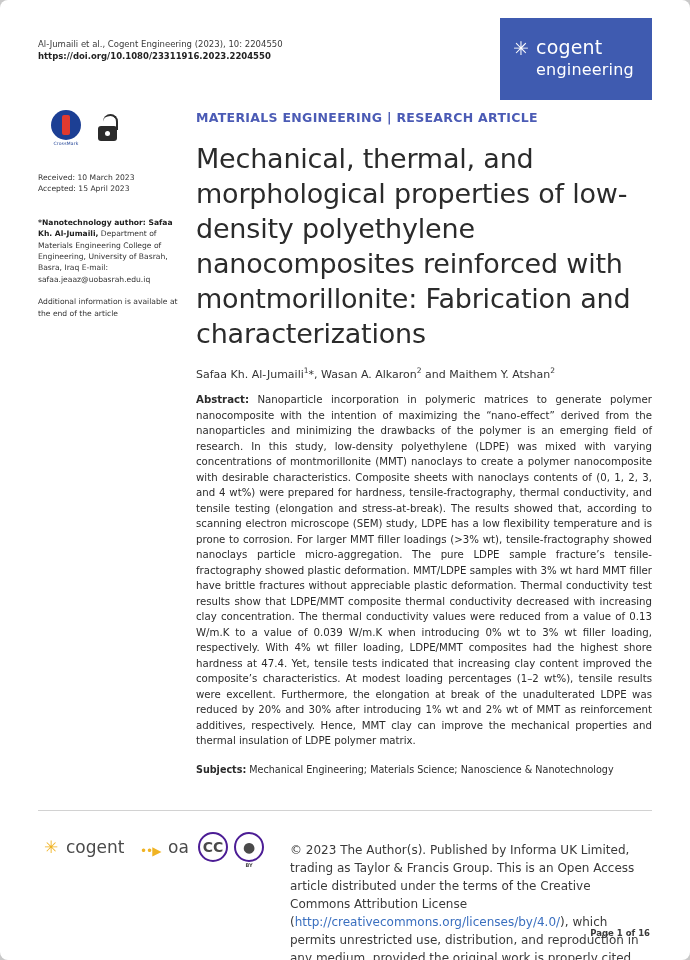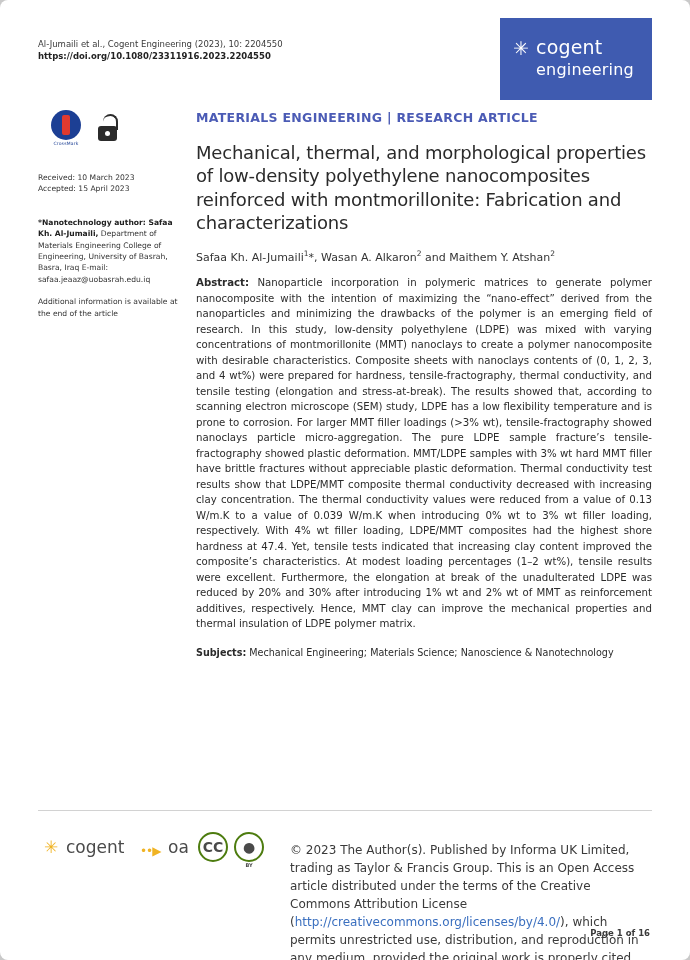--- a/index.html
+++ b/index.html
@@ -176,21 +176,21 @@
     width: 456px;
   }
   .kicker {
     font-size: 12.5px;
     font-weight: bold;
     color: #4b5bb5;
     letter-spacing: .3px;
     margin-bottom: 10px;
   }
   .title {
-    font-size: 18px;
+    font-size: 27px;
     line-height: 1.3;
     color: #2b2b2b;
     font-weight: normal;
     margin: 16px 0 14px 0;
     letter-spacing: -.2px;
   }
   .authors {
     font-size: 11px;
     color: #333;
     margin-bottom: 12px;
@@ -278,21 +278,21 @@
     top: 6px;
     width: 70px;
     height: 34px;
   }
   .cc-badge {
     position: absolute;
     top: 0;
     width: 30px;
     height: 30px;
     border-radius: 50%;
-    border: 2px solid #4d7c0f;
+    border: 2px solid #4c1d95;
     box-sizing: border-box;
     color: #4a4a4a;
     font-size: 14px;
     font-weight: bold;
     text-align: center;
     line-height: 27px;
   }
   .cc-badge.a { left: 0; }
   .cc-badge.b { left: 36px; }
   .cc-sub {

